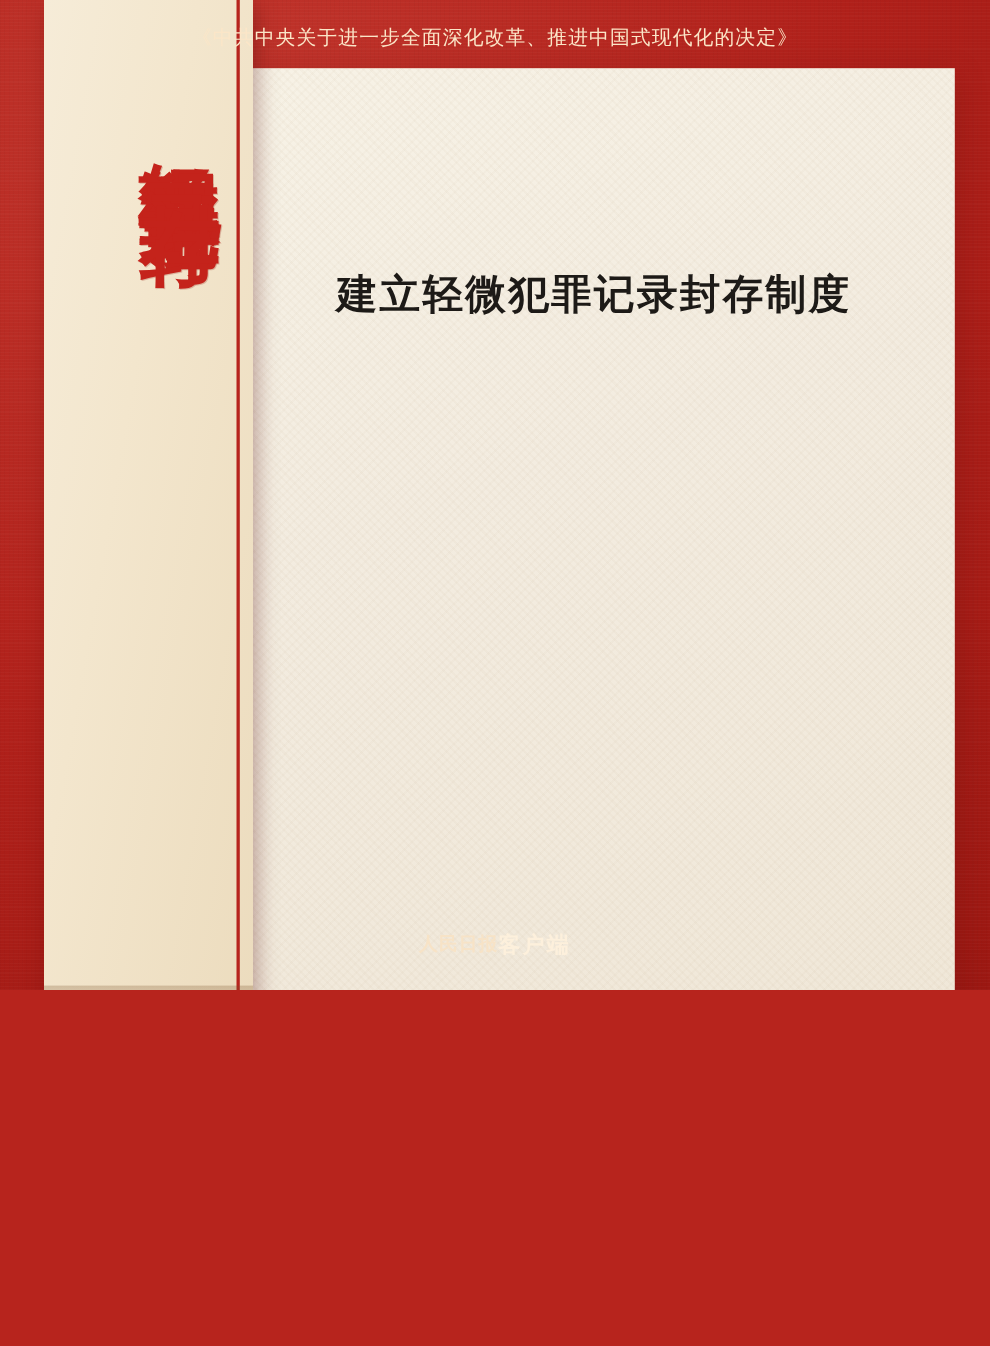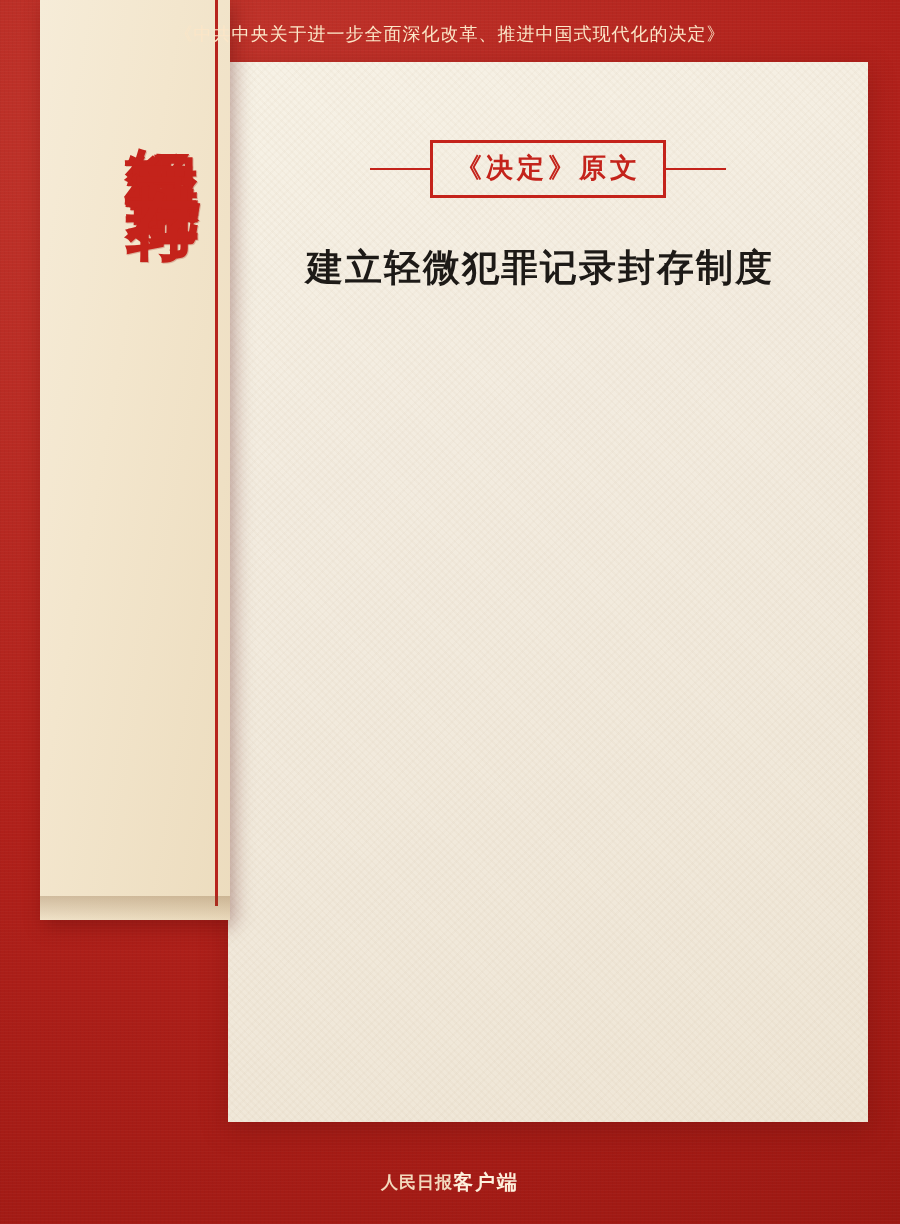--- a/index.html
+++ b/index.html
@@ -10,21 +10,21 @@
     width: 900px;
     height: 1224px;
     font-family: "Liberation Serif", "DejaVu Serif", serif;
     background: #b7241d;
     overflow: hidden;
   }
 
   .poster {
     position: relative;
     width: 900px;
-    height: 1224px;
+    height: 900px;
     background:
       radial-gradient(circle at 20% 10%, #c1352c 0%, #b0201a 55%, #9c1812 100%);
     overflow: hidden;
   }
 
   
   .poster::after {
     content: "";
     position: absolute;
     inset: 0;
@@ -219,25 +219,20 @@
 
   <div class="header-title">《中共中央关于进一步全面深化改革、推进中国式现代化的决定》</div>
 
   <div class="scroll"></div>
   <div class="scroll-inner-border"></div>
   <div class="scroll-shadow-band"></div>
   <div class="scroll-text">轻微犯罪记录封存</div>
 
   <div class="paper">
 
-    <div class="banner-wrap" id="banner-原文">
-      <div class="banner-line"></div>
-      <div class="banner-box">《决定》原文</div>
-      <div class="banner-line"></div>
-    </div>
 
     <div class="headline">建立轻微犯罪记录封存制度</div>
 
 
 
   </div>
 
   <div class="footer">
     <span class="footer-logo">人民日报</span>
     <span class="footer-app">客户端</span>

